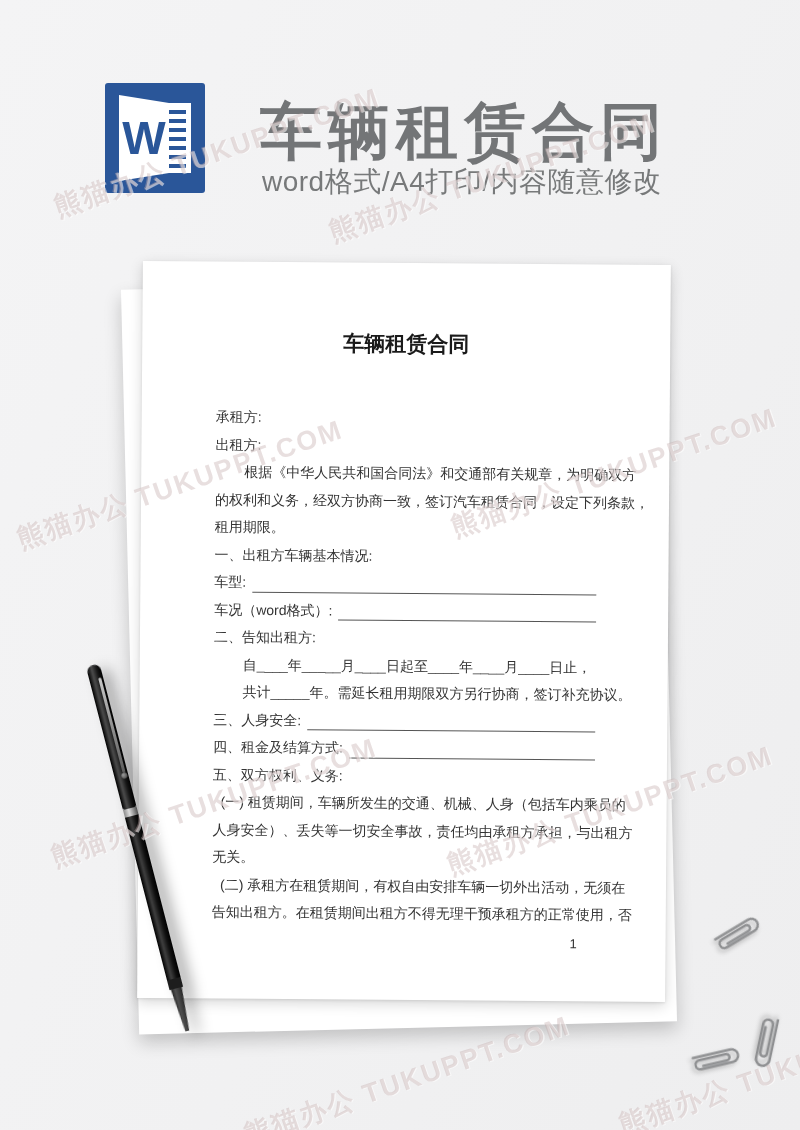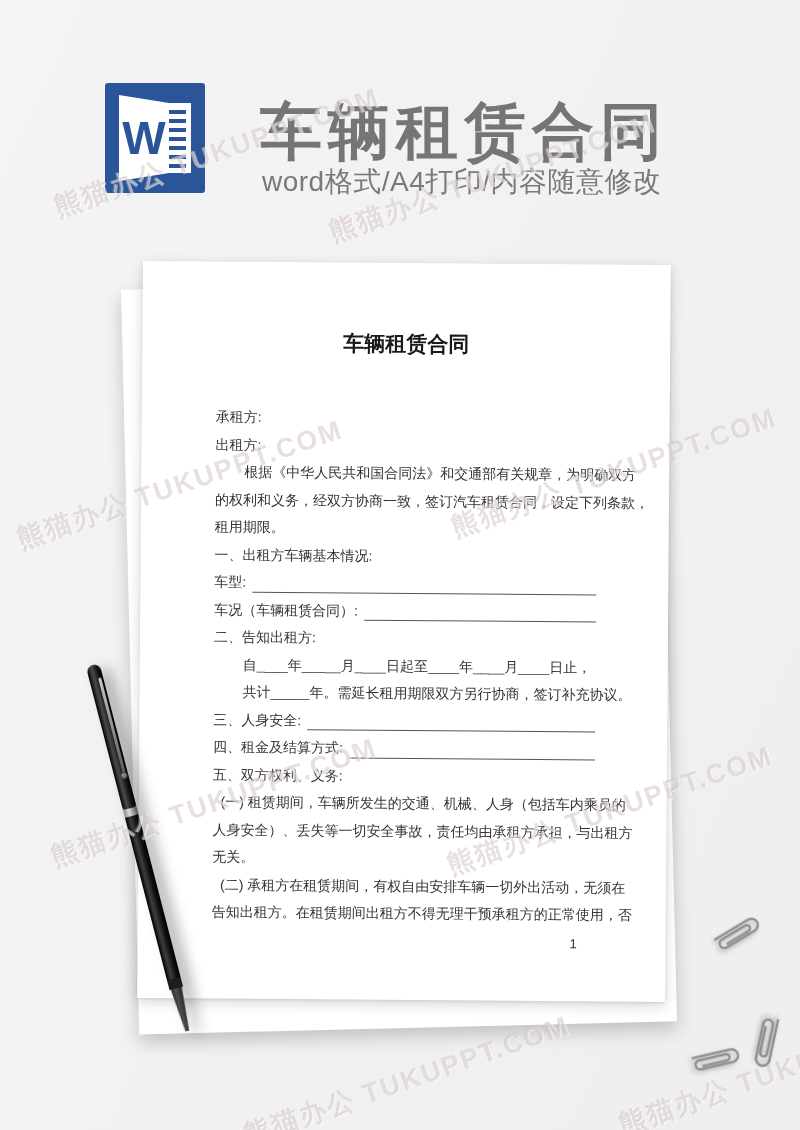--- a/index.html
+++ b/index.html
@@ -94,21 +94,21 @@
       <div class="line"><span>出租方:</span></div>
       <div class="line ind2"><span>根据《中华人民共和国合同法》和交通部有关规章，为明确双方</span></div>
       <div class="line"><span>的权利和义务，经双方协商一致，签订汽车租赁合同，设定下列条款，</span></div>
       <div class="line"><span>租用期限。</span></div>
       <div class="line"><span>一、出租方车辆基本情况:</span></div>
       <div class="line flexline">
         <span>车型:</span>
           <span class="blank"></span>
       </div>
       <div class="line flexline">
-        <span>车况（车辆租赁合同）:</span>
+        <span>车况（word格式）:</span>
           <span class="blank"></span>
       </div>
       <div class="line"><span>二、告知出租方:</span></div>
       <div class="line ind2"><span>自____年_____月____日起至____年____月____日止，</span></div>
       <div class="line ind2"><span>共计_____年。需延长租用期限双方另行协商，签订补充协议。</span></div>
       <div class="line flexline">
         <span>三、人身安全:</span>
           <span class="blank"></span>
       </div>
       <div class="line flexline">

